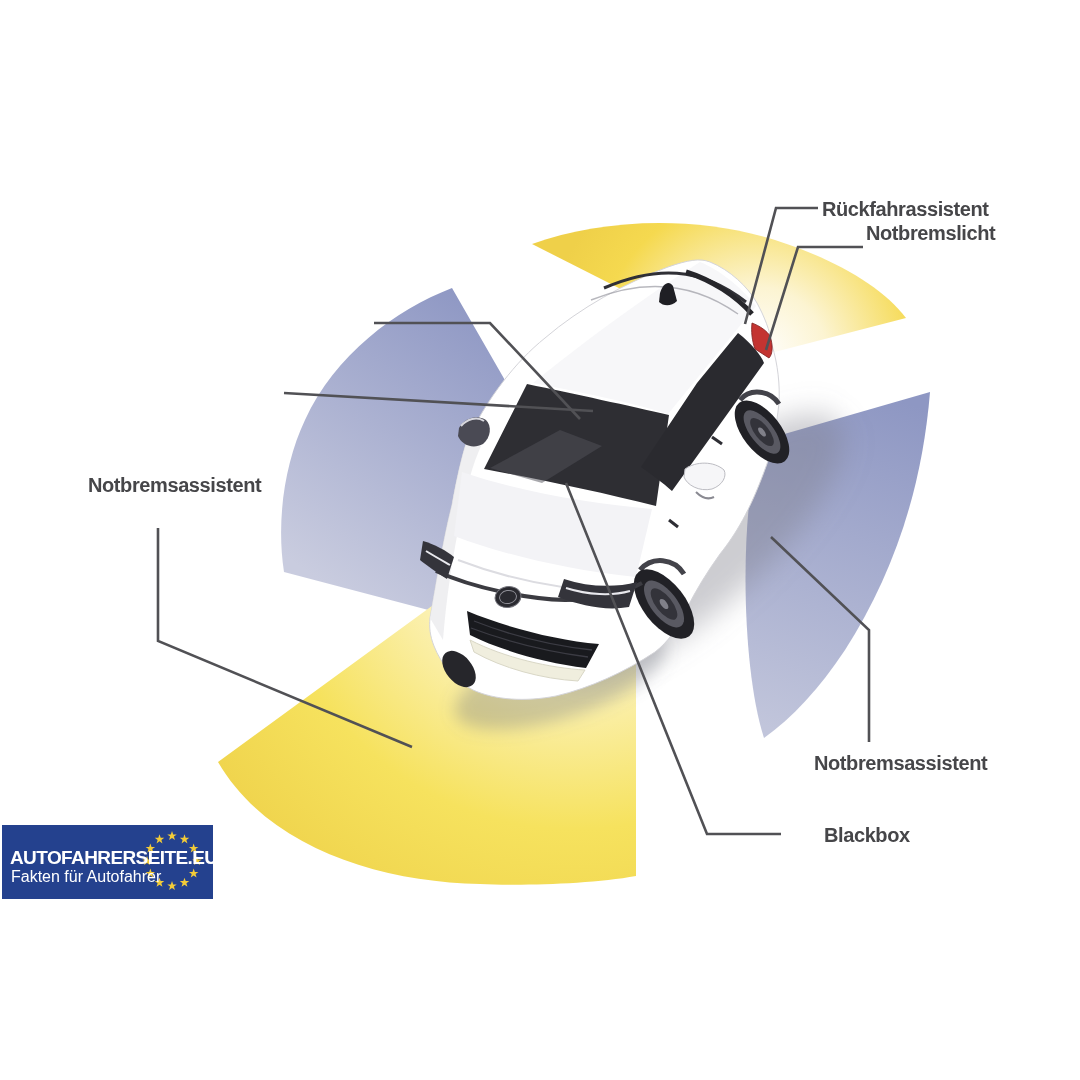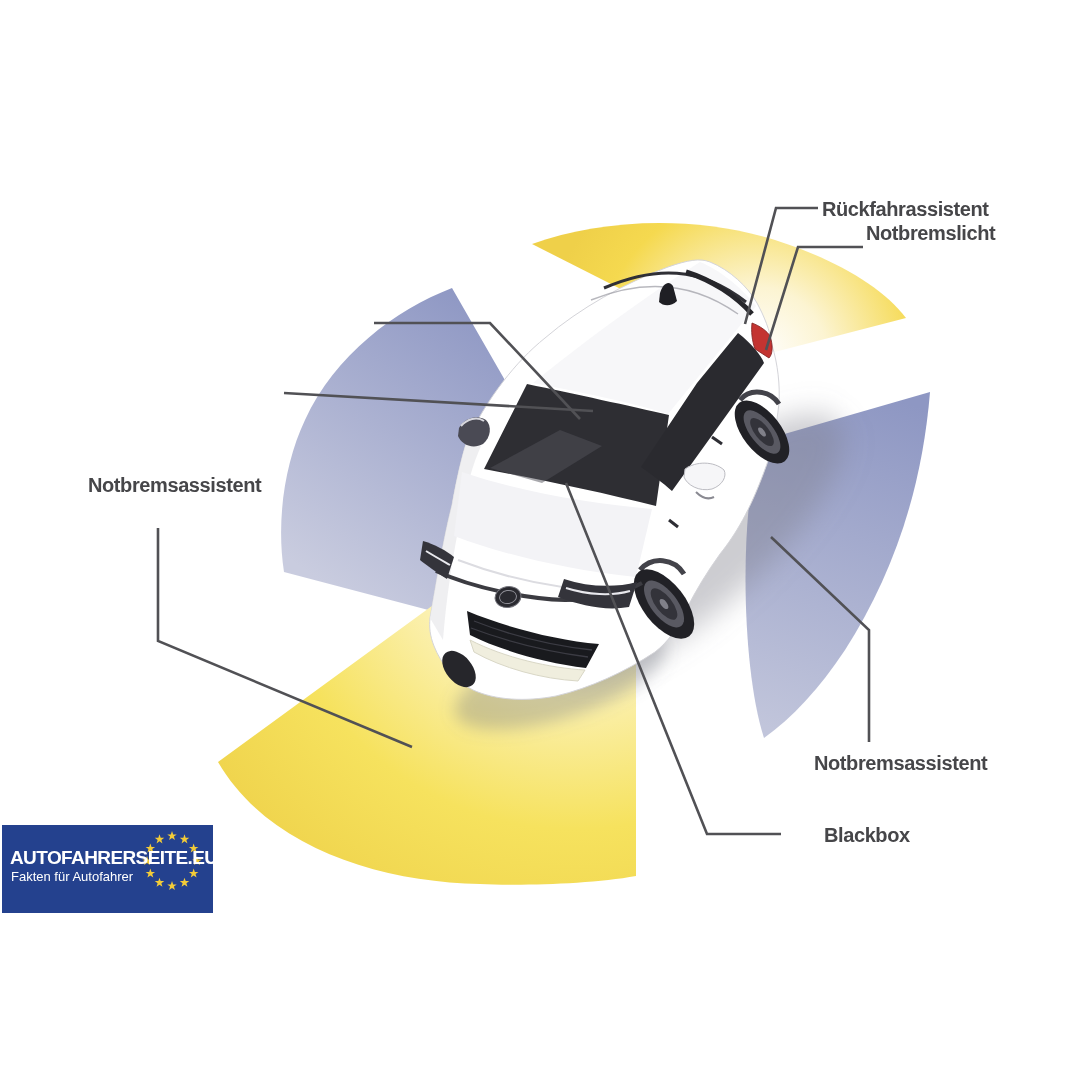--- a/index.html
+++ b/index.html
@@ -7,30 +7,30 @@
     position:relative;width:1080px;height:1080px;background:#ffffff;overflow:hidden;
     font-family:"Liberation Sans","DejaVu Sans",sans-serif;
   }
   .diagram-svg{position:absolute;left:0;top:0;}
   .callout{
     position:absolute;white-space:nowrap;
     font-weight:700;font-size:20px;letter-spacing:-0.4px;
     color:#464649;line-height:24px;
   }
   .logo{
-    position:absolute;left:2px;top:825px;width:211px;height:88px;
+    position:absolute;left:2px;top:825px;width:211px;height:74px;
     background:#24418e;
   }
   .logo-title{
     position:absolute;left:8px;top:23px;color:#ffffff;font-weight:700;
     font-size:19px;letter-spacing:-0.6px;line-height:20px;white-space:nowrap;
   }
   .logo-subtitle{
     position:absolute;left:9px;top:45px;color:#ffffff;font-weight:400;
-    font-size:13px;letter-spacing:0;line-height:13px;white-space:nowrap;
+    font-size:16px;letter-spacing:0;line-height:13px;white-space:nowrap;
   }
   .logo-stars{position:absolute;left:0;top:0;}
 </style>
 </head>
 <body>
 
 <div class="stage">
 
   <svg class="diagram-svg" width="1080" height="1080" viewBox="0 0 1080 1080">
     <defs>

